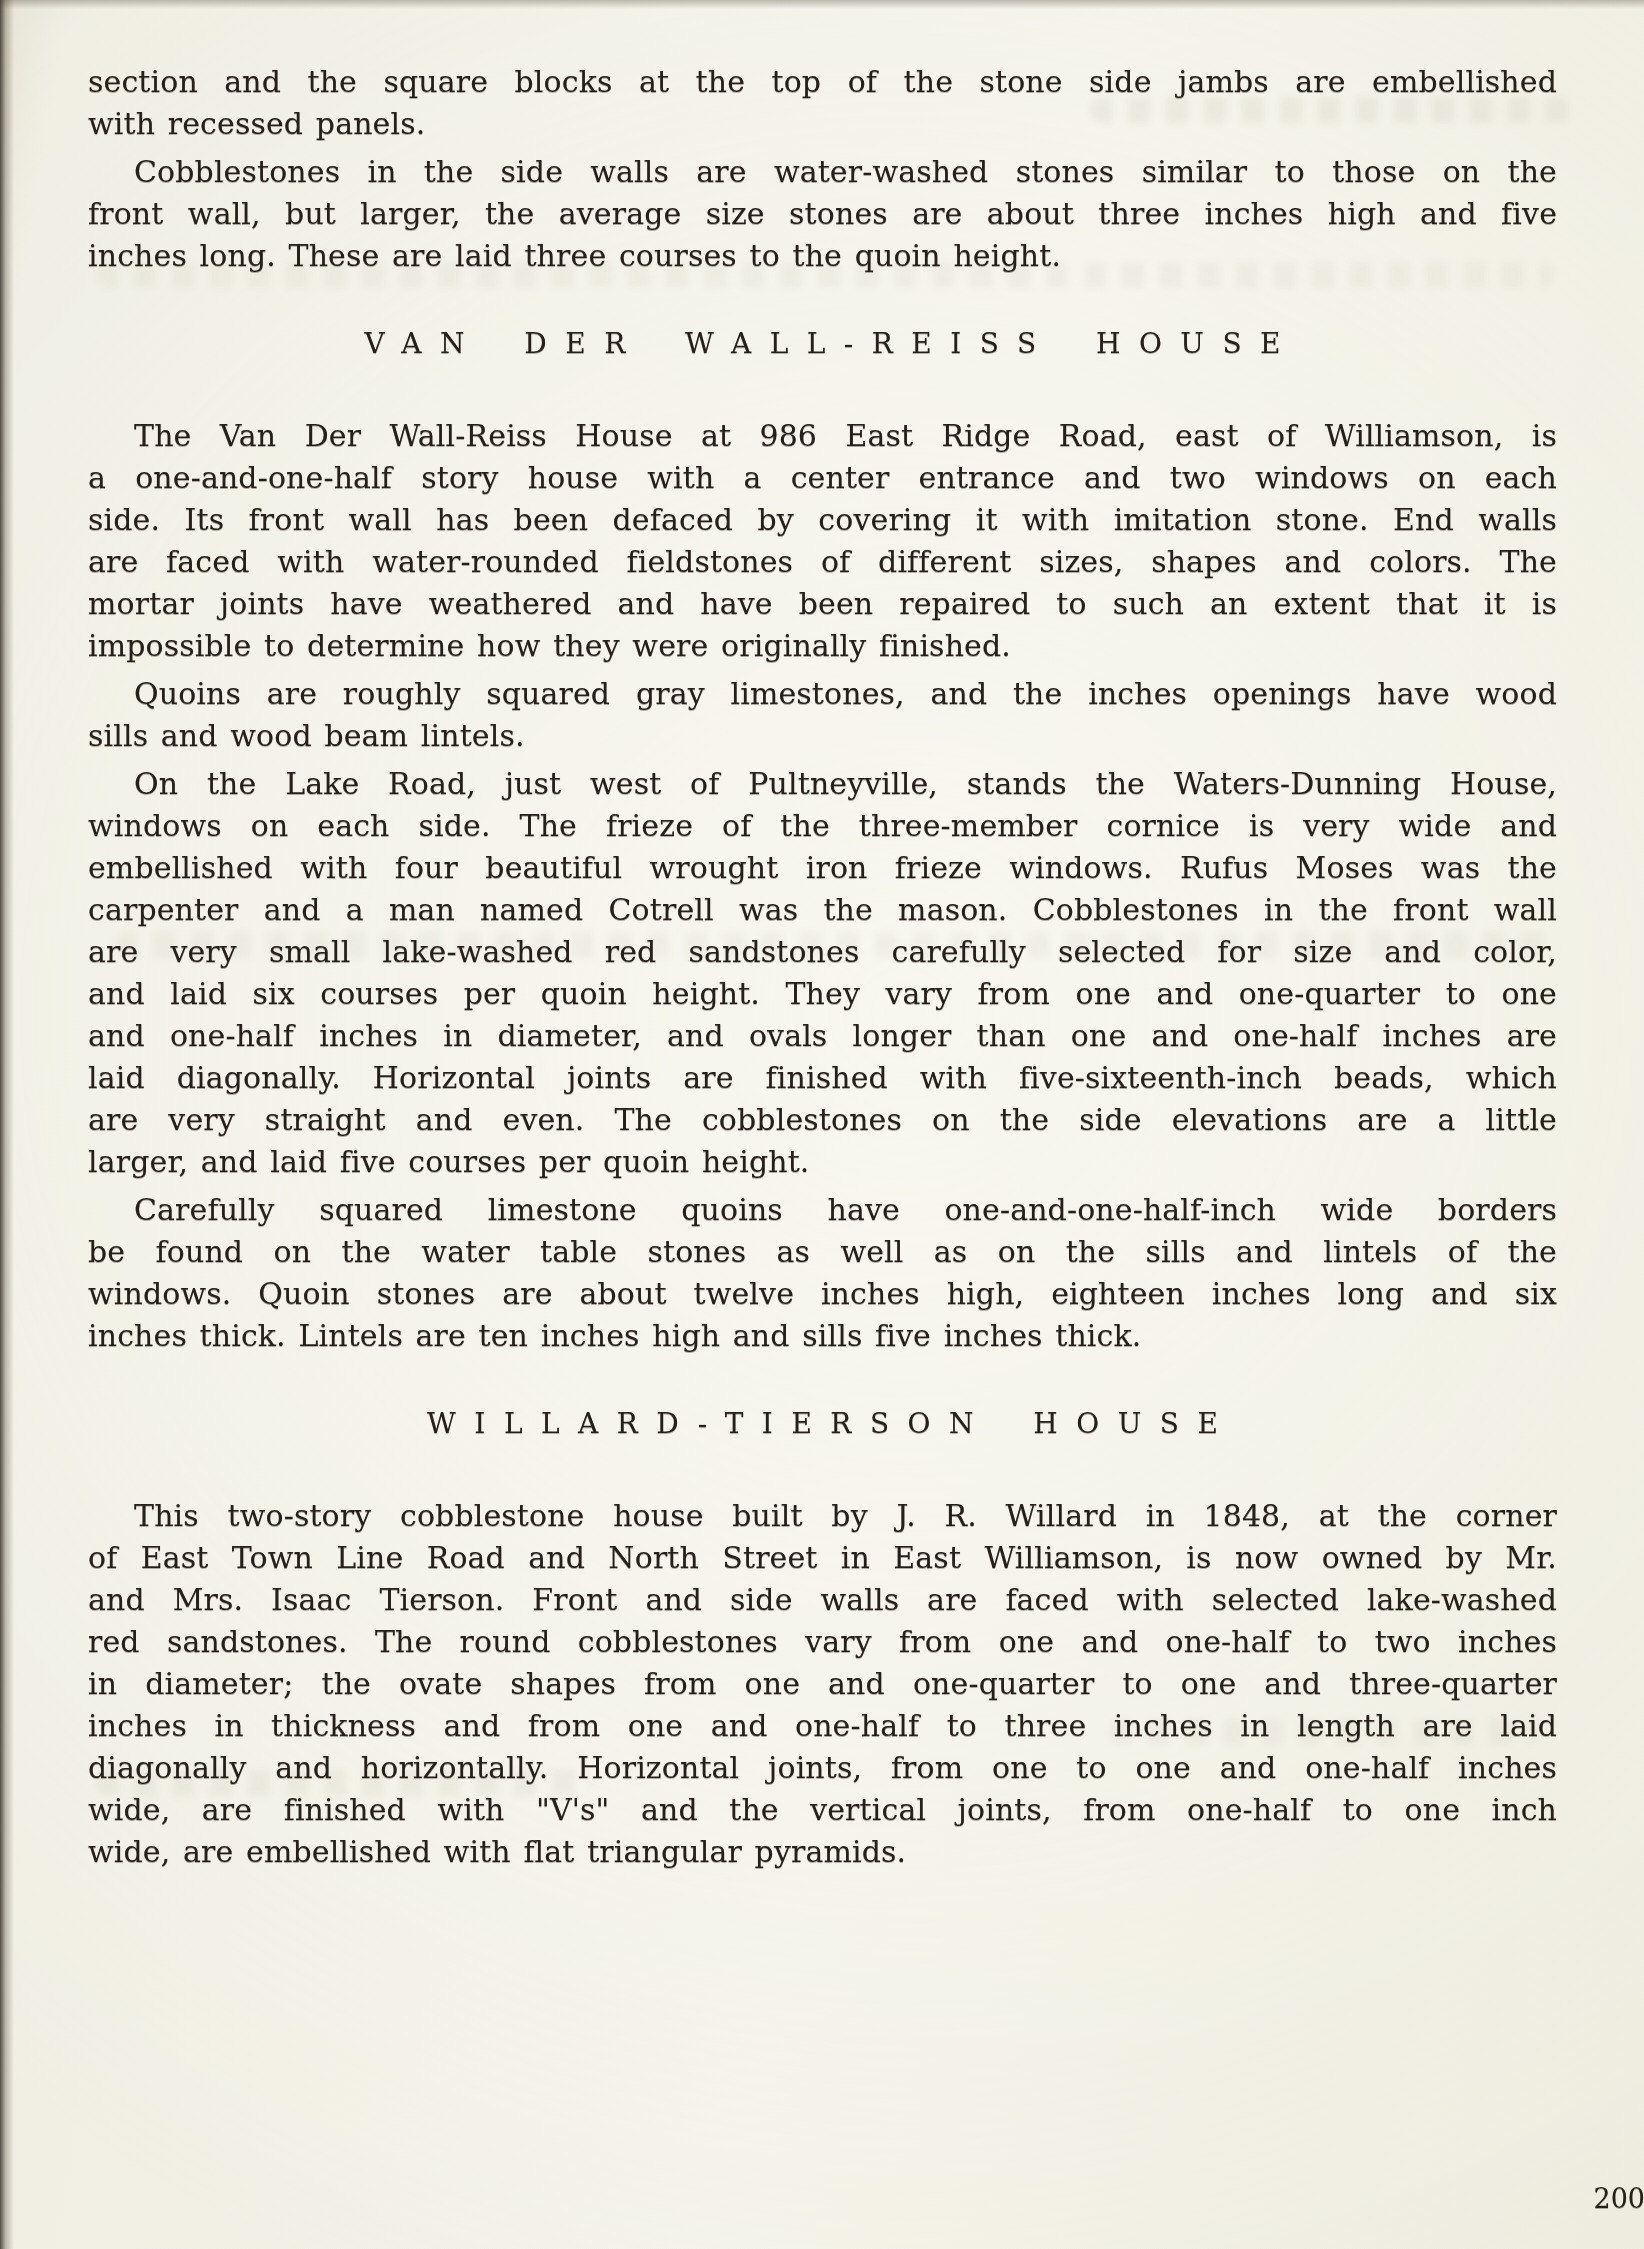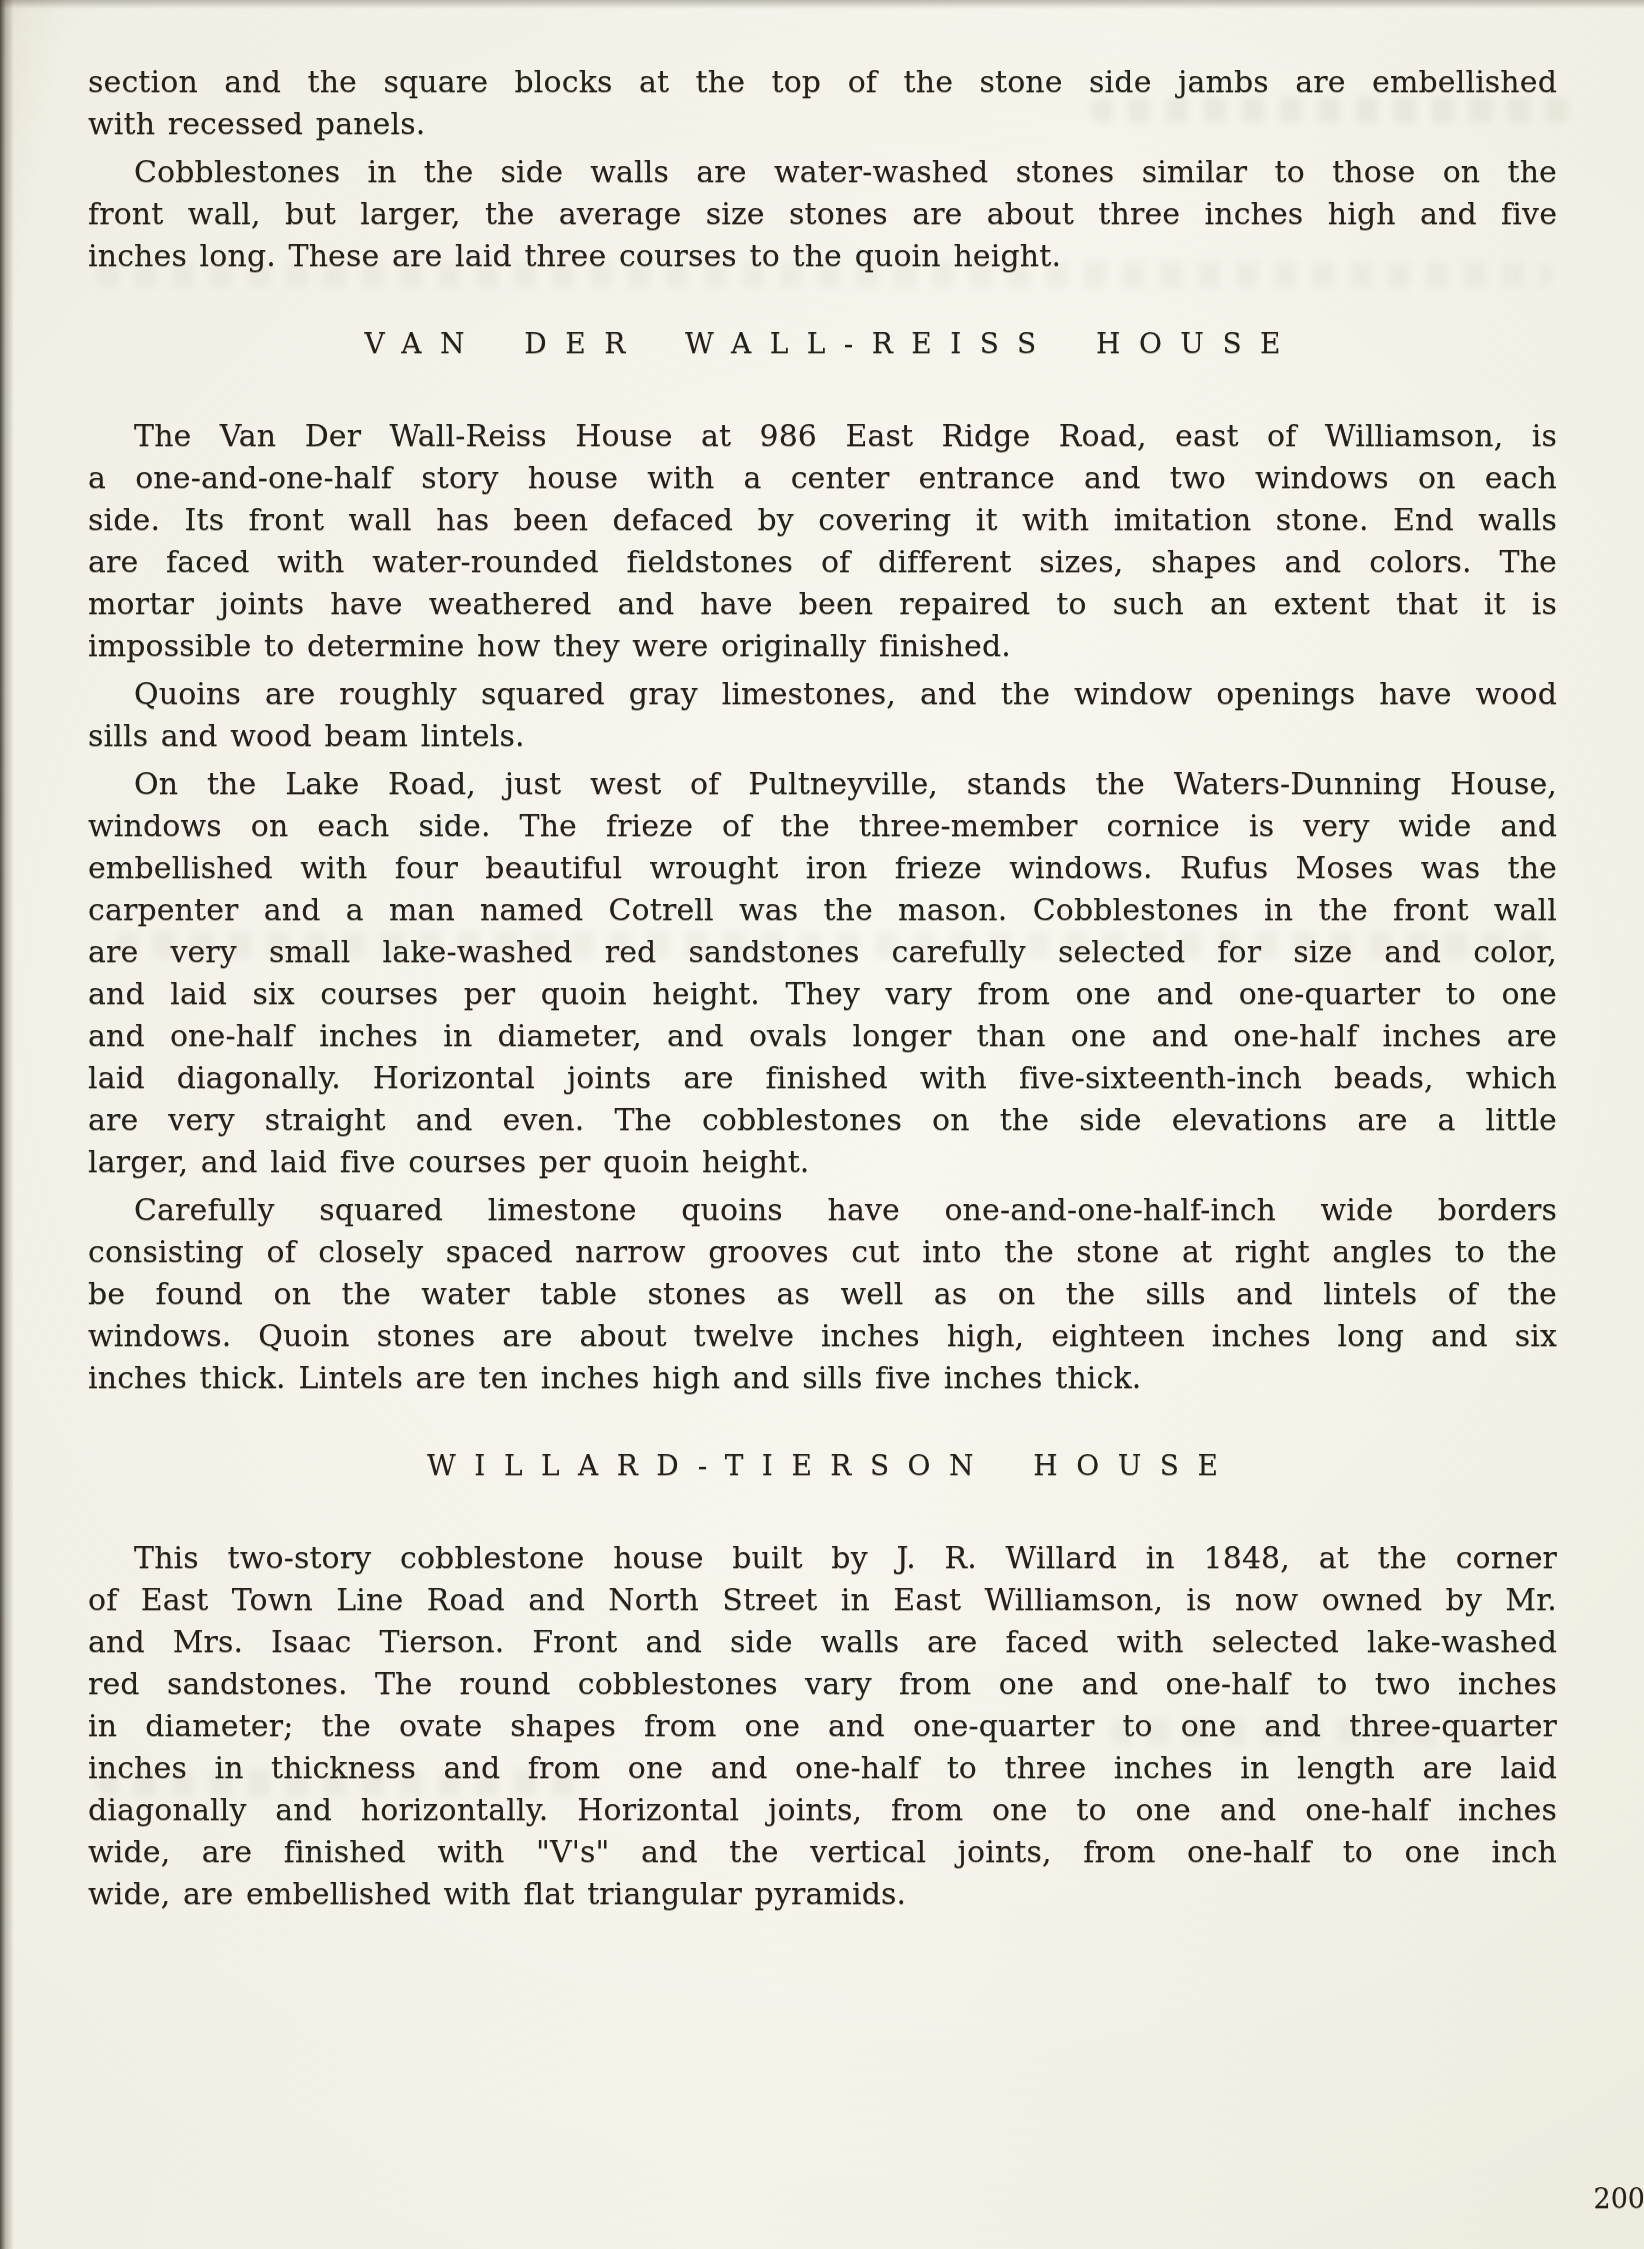--- a/index.html
+++ b/index.html
@@ -104,41 +104,40 @@
     <section class="para">
       <div class="line indent">The Van Der Wall-Reiss House at 986 East Ridge Road, east of Williamson, is</div>
       <div class="line">a one-and-one-half story house with a center entrance and two windows on each</div>
       <div class="line">side. Its front wall has been defaced by covering it with imitation stone. End walls</div>
       <div class="line">are faced with water-rounded fieldstones of different sizes, shapes and colors. The</div>
       <div class="line">mortar joints have weathered and have been repaired to such an extent that it is</div>
       <div class="line last">impossible to determine how they were originally finished.</div>
     </section>
 
     <section class="para">
-      <div class="line indent">Quoins are roughly squared gray limestones, and the window openings have wood</div>
+      <div class="line indent">Quoins are roughly squared gray limestones, and the inches openings have wood</div>
       <div class="line last">sills and wood beam lintels.</div>
     </section>
 
 
     <section class="para">
       <div class="line indent">On the Lake Road, just west of Pultneyville, stands the Waters-Dunning House,</div>
       <div class="line">windows on each side. The frieze of the three-member cornice is very wide and</div>
       <div class="line">embellished with four beautiful wrought iron frieze windows. Rufus Moses was the</div>
       <div class="line">carpenter and a man named Cotrell was the mason. Cobblestones in the front wall</div>
       <div class="line">are very small lake-washed red sandstones carefully selected for size and color,</div>
       <div class="line">and laid six courses per quoin height. They vary from one and one-quarter to one</div>
       <div class="line">and one-half inches in diameter, and ovals longer than one and one-half inches are</div>
       <div class="line">laid diagonally. Horizontal joints are finished with five-sixteenth-inch beads, which</div>
       <div class="line">are very straight and even. The cobblestones on the side elevations are a little</div>
       <div class="line last">larger, and laid five courses per quoin height.</div>
     </section>
 
     <section class="para">
       <div class="line indent">Carefully squared limestone quoins have one-and-one-half-inch wide borders</div>
-      <div class="line">consisting of closely spaced narrow grooves cut into the stone at right angles to the</div>
       <div class="line">be found on the water table stones as well as on the sills and lintels of the</div>
       <div class="line">windows. Quoin stones are about twelve inches high, eighteen inches long and six</div>
       <div class="line last">inches thick. Lintels are ten inches high and sills five inches thick.</div>
     </section>
 
     <h2 class="heading">WILLARD-TIERSON HOUSE</h2>
 
     <section class="para">
       <div class="line indent">This two-story cobblestone house built by J. R. Willard in 1848, at the corner</div>
       <div class="line">of East Town Line Road and North Street in East Williamson, is now owned by Mr.</div>

